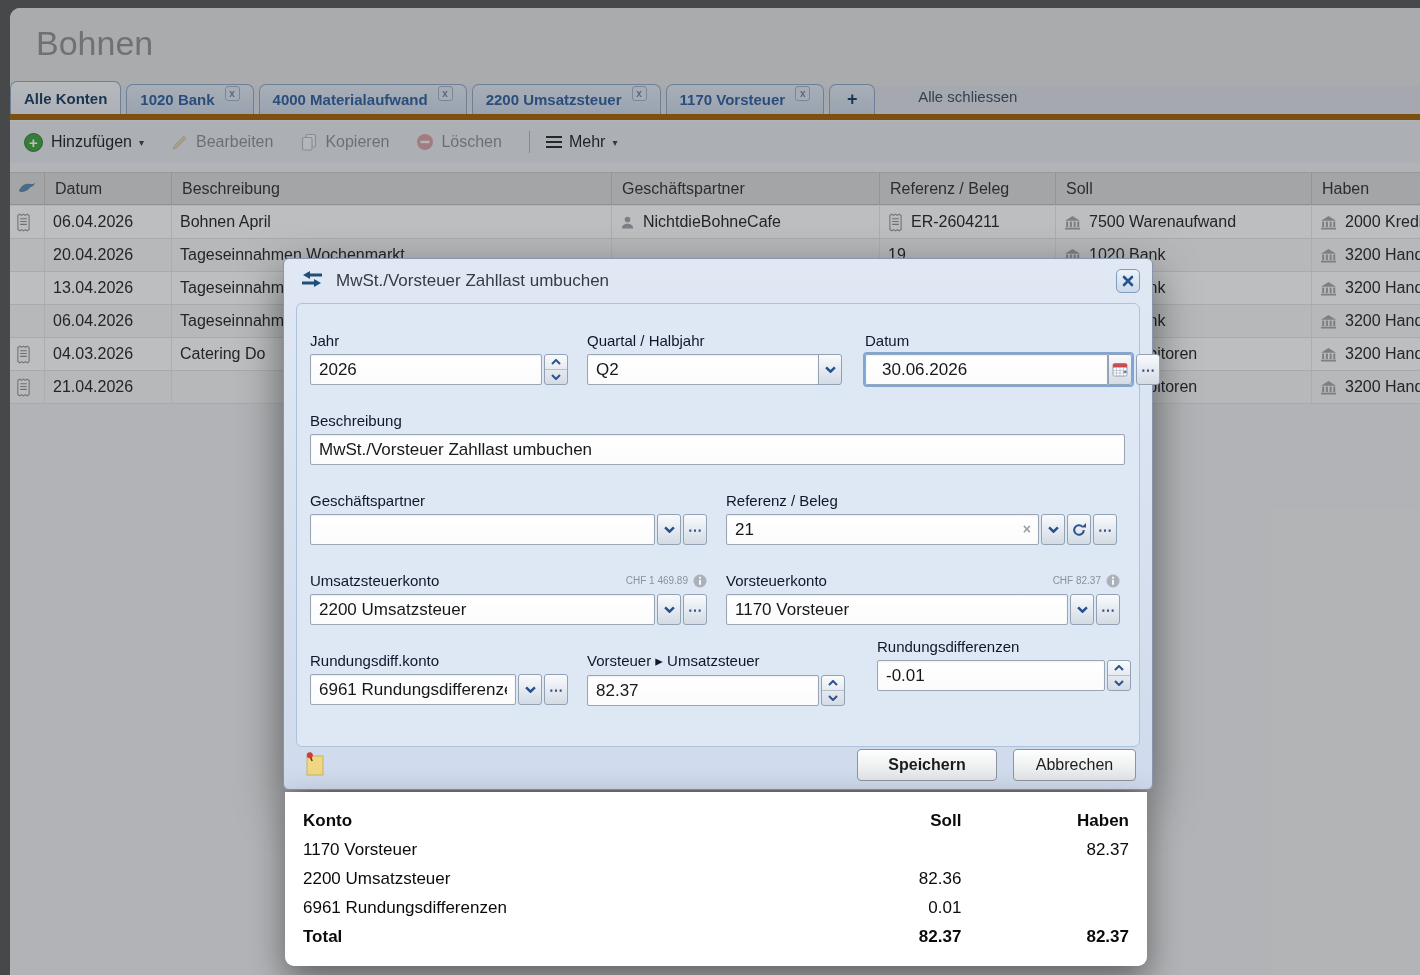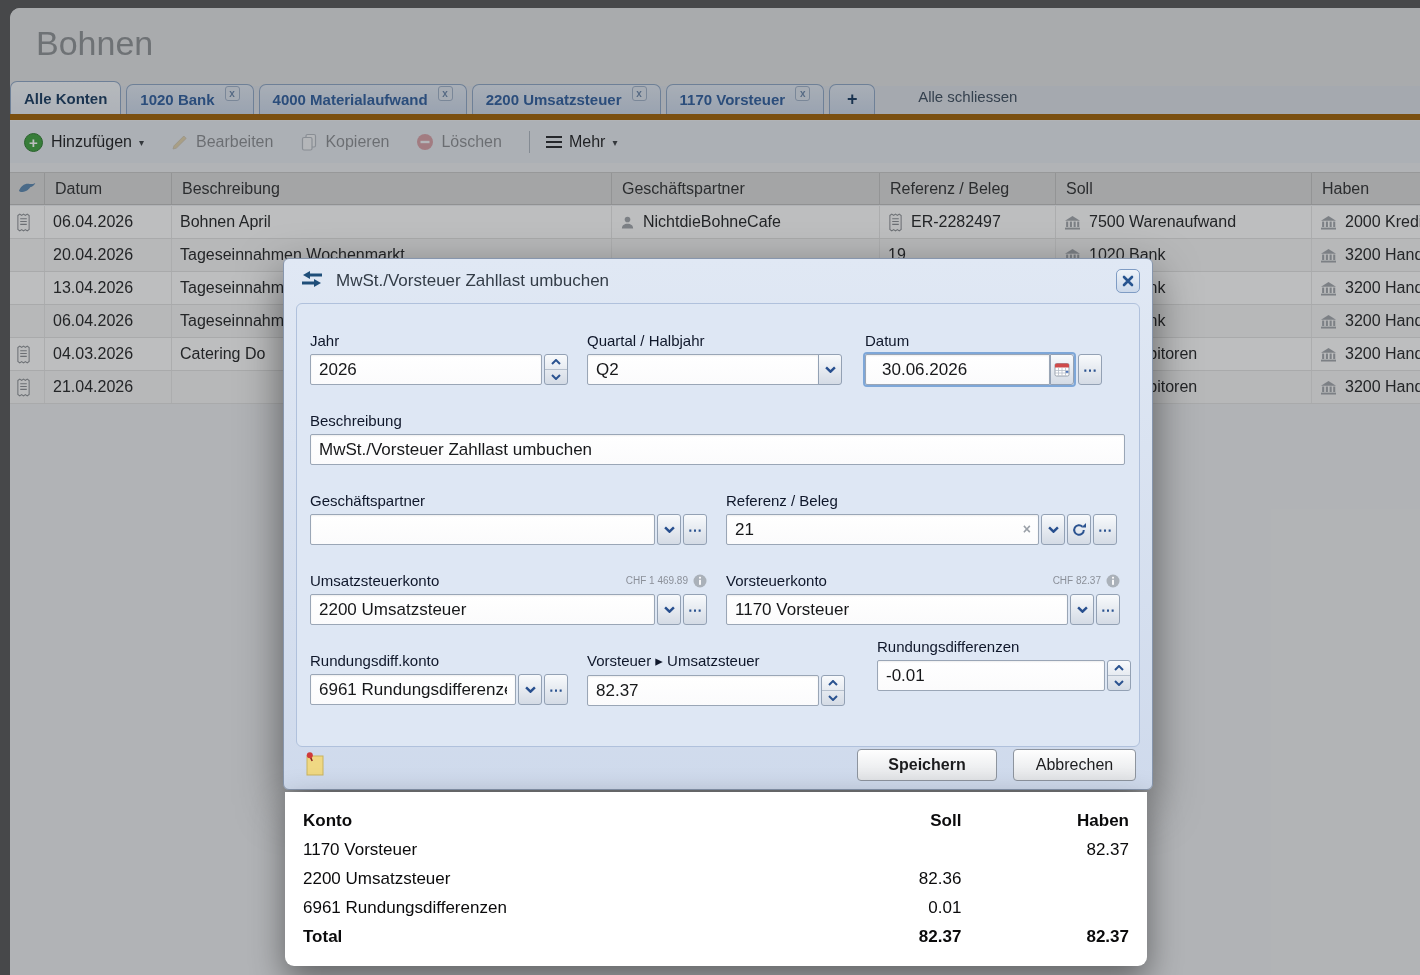--- a/index.html
+++ b/index.html
@@ -194,21 +194,21 @@
               <circle cx="8" cy="4.8" r="3" fill="#a3a7ad"></circle>
               <path d="M2 14.5 c0-3.4 2.7-5.1 6-5.1 s6 1.7 6 5.1 z" fill="#a3a7ad"></path>
             </svg>
             <span>NichtdieBohneCafe</span>
           </div>
           <div class="jr-cell c4">
             <svg width="15" height="19" viewBox="0 0 16 20">
               <path d="M2 2.5 L4 1 L6 2.5 L8 1 L10 2.5 L12 1 L14 2.5 V17.5 L12 19 L10 17.5 L8 19 L6 17.5 L4 19 L2 17.5 Z" fill="#fdfdfd" stroke="#8b8f94" stroke-width="1.1"></path>
               <path d="M4.5 6 H11.5 M4.5 9 H11.5 M4.5 12 H11.5" stroke="#8b8f94" stroke-width="1.1"></path>
             </svg>
-            <span>ER-2282497</span>
+            <span>ER-2604211</span>
           </div>
           <div class="jr-cell c5">
             <svg width="17" height="15" viewBox="0 0 18 16">
               <path d="M1 6 L9 1 L17 6 Z" fill="#a3a7ad"></path>
               <rect x="2.2" y="7" width="2.2" height="5.8" fill="#a3a7ad"></rect>
               <rect x="6.2" y="7" width="2.2" height="5.8" fill="#a3a7ad"></rect>
               <rect x="10.2" y="7" width="2.2" height="5.8" fill="#a3a7ad"></rect>
               <rect x="14" y="7" width="2.2" height="5.8" fill="#a3a7ad"></rect>
               <rect x="1" y="13.5" width="16" height="2" fill="#a3a7ad"></rect>
             </svg>
@@ -436,21 +436,21 @@
                 <path d="M1 1 L5 5 L9 1" fill="none" stroke="#274f8e" stroke-width="2.2"></path>
               </svg>
             </button>
         </div>
       </div>
 
       <div class="fg" id="fg-datum" style="left:568px;top:28px;">
         <label>Datum</label>
         <div class="frow">
           <span class="combo focusring">
-            <input class="tin" style="width: 185px; border-radius: 2px 0px 0px 2px; padding-left: 16px;" value="30.06.2026">
+            <input class="tin" style="width: 243px; border-radius: 2px 0px 0px 2px; padding-left: 16px;" value="30.06.2026">
             <button class="btn-sq btn-att" style="margin-left:0;">
               <svg width="16" height="15" viewBox="0 0 16 15">
                   <rect x="1" y="1.5" width="14" height="12.5" rx="1.5" fill="#fff" stroke="#98a1ad"></rect>
                   <path d="M1 5.5 h14 v-2.5 a1.5 1.5 0 0 0 -1.5 -1.5 h-11 a1.5 1.5 0 0 0 -1.5 1.5 Z" fill="#cf4a4a"></path>
                   <path d="M4.5 5.5 V13.5 M8 5.5 V13.5 M11.5 5.5 V13.5 M1 8.5 H15 M1 11 H15" stroke="#b6bec9" stroke-width="0.8" fill="none"></path>
                   <rect x="11.8" y="9" width="2.6" height="1.8" fill="#4a72b8"></rect>
                 </svg>
             </button>
           </span>
           <button class="btn-sq" style="margin-left:4px;">

